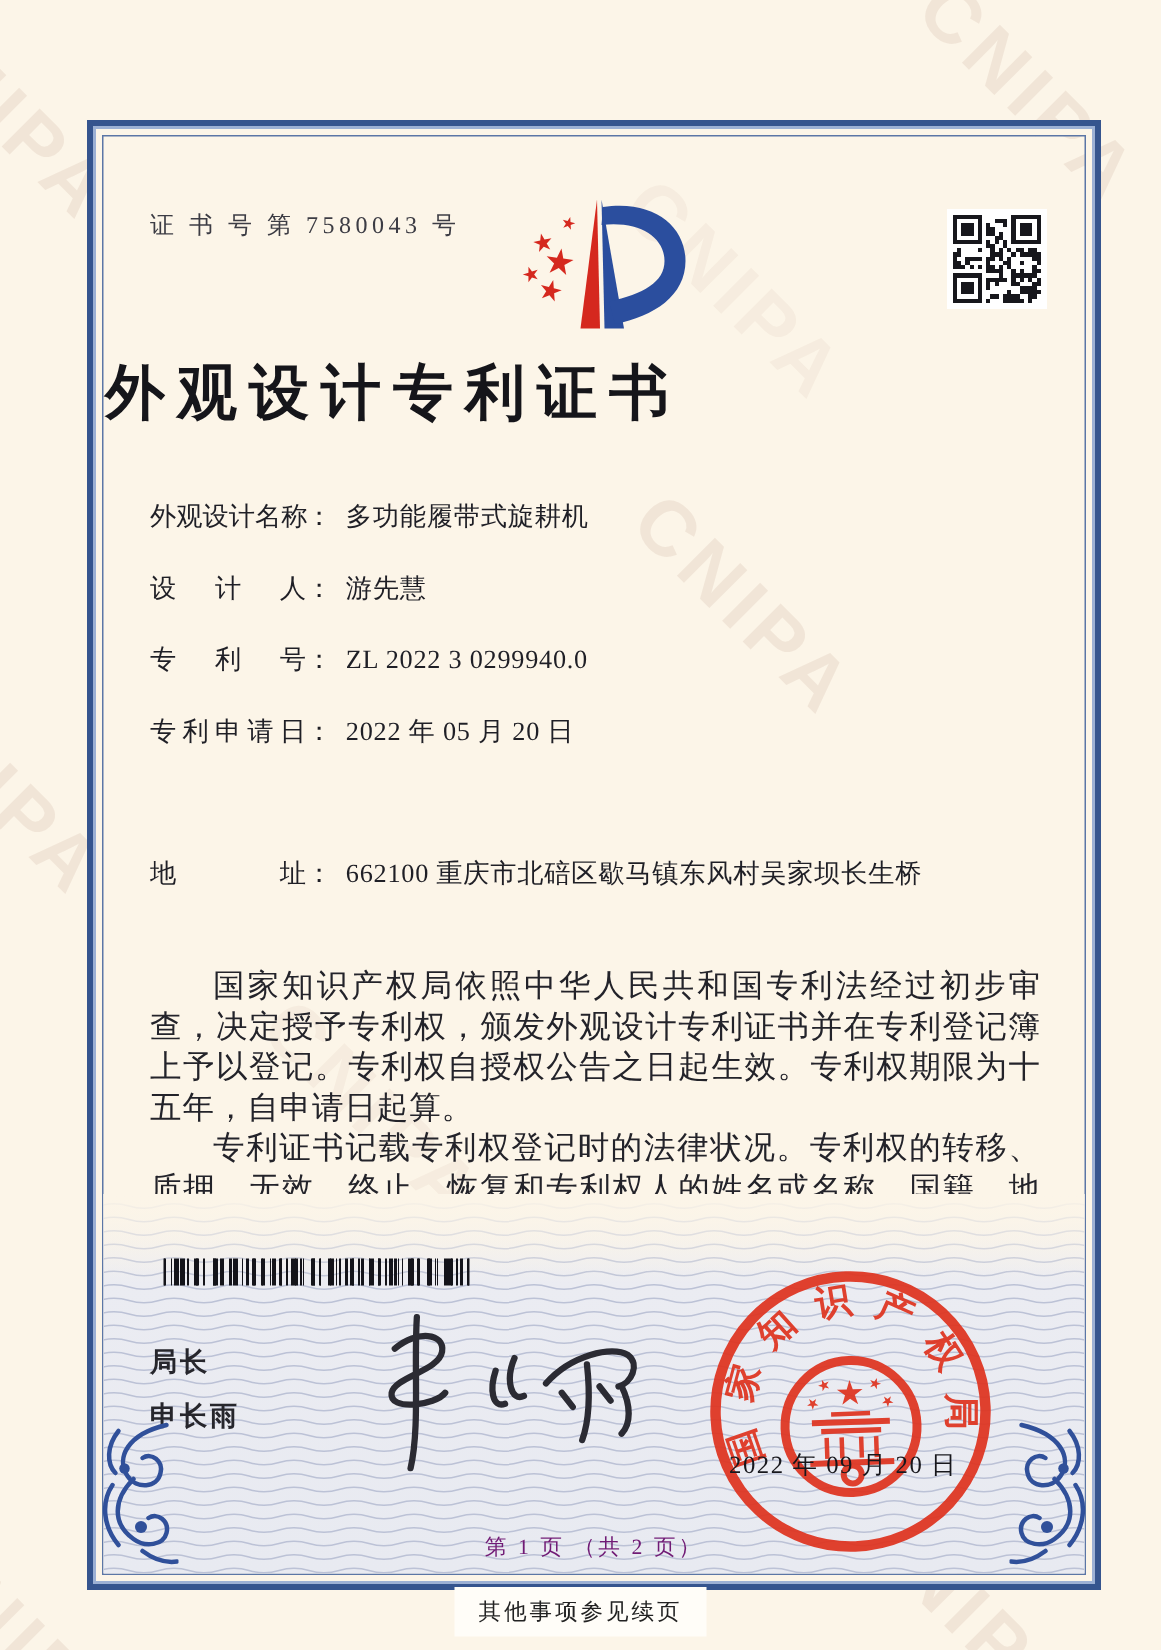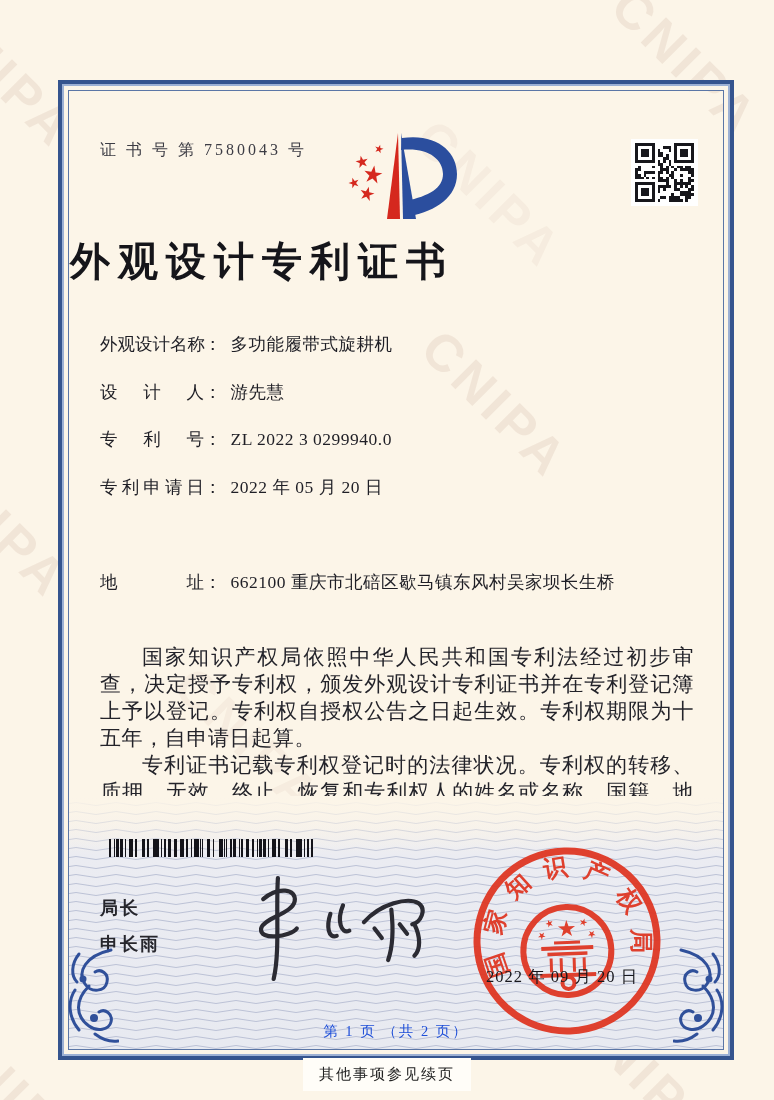--- a/index.html
+++ b/index.html
@@ -36,21 +36,21 @@
   .barcode{left:47px;top:755px;width:204px;height:18px;
      background-image:
        repeating-linear-gradient(90deg,#14141a 0 2px,rgba(0,0,0,0) 2px 5px,#14141a 5px 6px,rgba(0,0,0,0) 6px 11px),
        repeating-linear-gradient(90deg,#14141a 0 1px,rgba(0,0,0,0) 1px 7px,#14141a 7px 10px,rgba(0,0,0,0) 10px 13px);}
   .signer{left:38px;font-size:18px;font-weight:600;color:#26262c;
           font-family:"Liberation Sans","DejaVu Sans",sans-serif;letter-spacing:2px;}
   .signature{left:155px;top:792px;width:210px;height:105px;}
   .seal{left:405px;top:757px;width:200px;height:200px;opacity:0.93;transform:rotate(-2deg);}
   .sealdate{left:424px;top:882px;width:180px;font-size:16.5px;letter-spacing:1px;color:#17171c;
             white-space:nowrap;z-index:3;}
-  .pfooter{left:0;top:938px;width:100%;text-align:center;font-size:14.5px;letter-spacing:2px;color:#1d4ed8;}
+  .pfooter{left:0;top:938px;width:100%;text-align:center;font-size:14.5px;letter-spacing:2px;color:#701a75;}
   .flourish{width:54px;height:98px;top:862px;}
   .flourish.fl{left:3px;}
   .flourish.fr{left:611px;transform:scaleX(-1);}
   .contnote{position:absolute;left:50%;transform:translateX(-50%);top:1058px;z-index:1;
             background:#fffdf8;padding:7px 16px;font-size:15px;letter-spacing:2px;color:#222;}
 </style>
 </head>
 <body>
 
 <div class="page">

